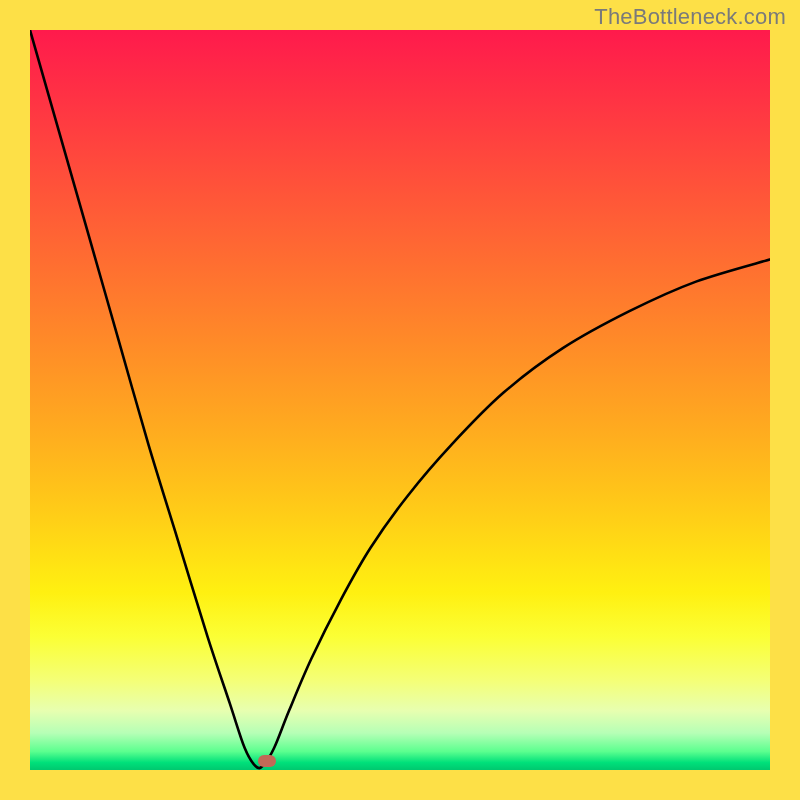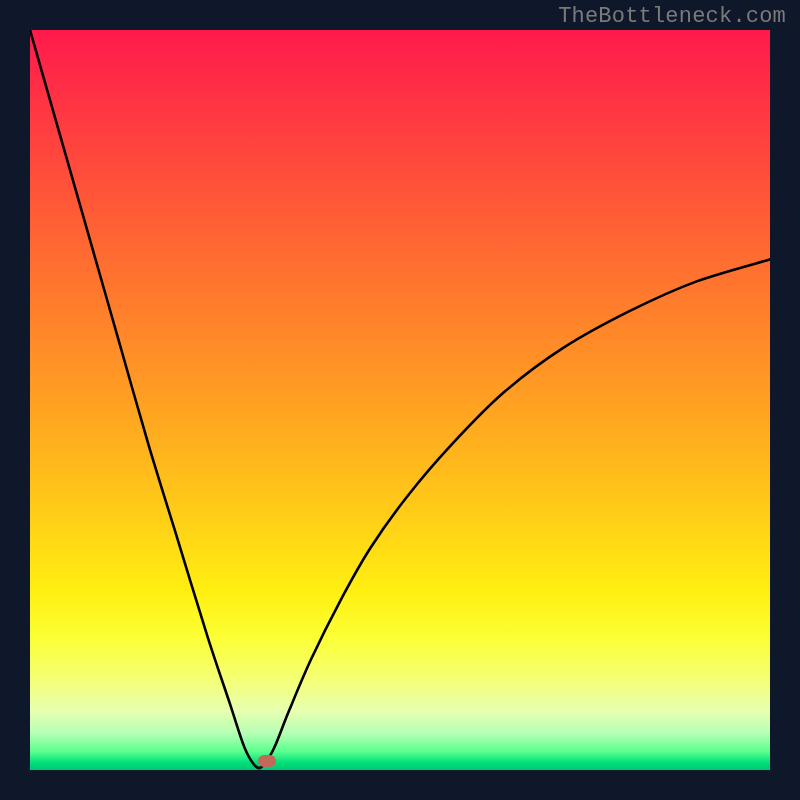--- a/index.html
+++ b/index.html
@@ -8,22 +8,21 @@
     width: 800px;
     height: 800px;
     background: #000;
     font-family: Arial, Helvetica, sans-serif;
     overflow: hidden;
   }
   .outer {
     position: relative;
     width: 800px;
     height: 800px;
-    background: #0f172a;
-    font-family: Liberation Mono, monospace;
+    background: #fde047;
   }
   .attrib {
     position: absolute;
     top: 4px;
     right: 14px;
     color: #7a7a7a;
     font-size: 22px;
     font-weight: 400;
     letter-spacing: 0.2px;
     user-select: none;

